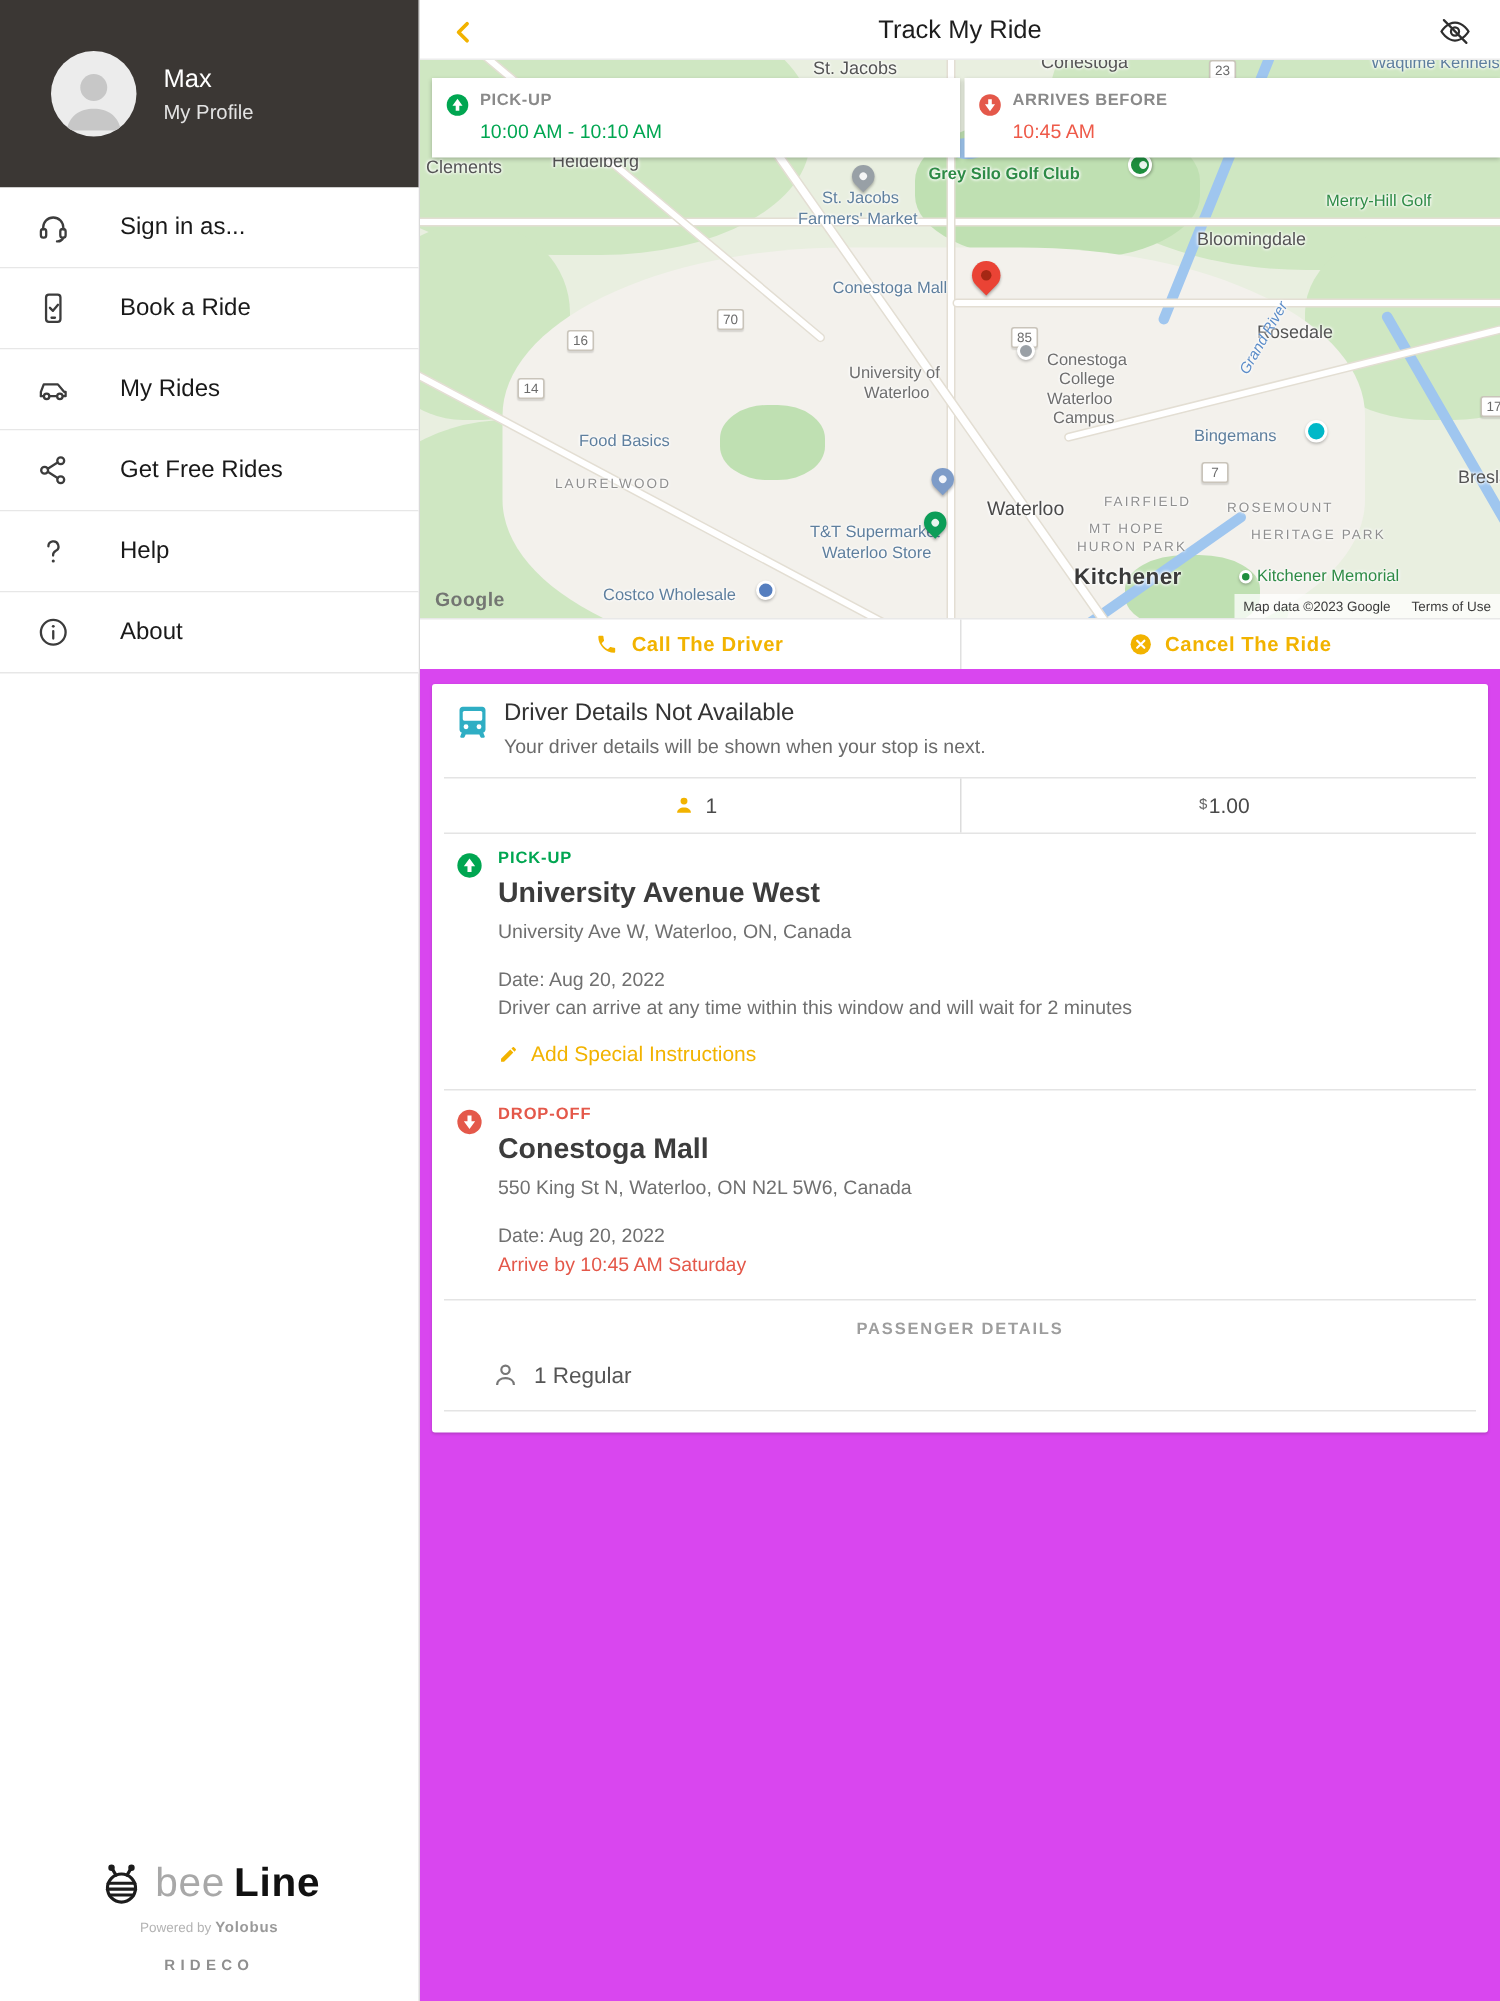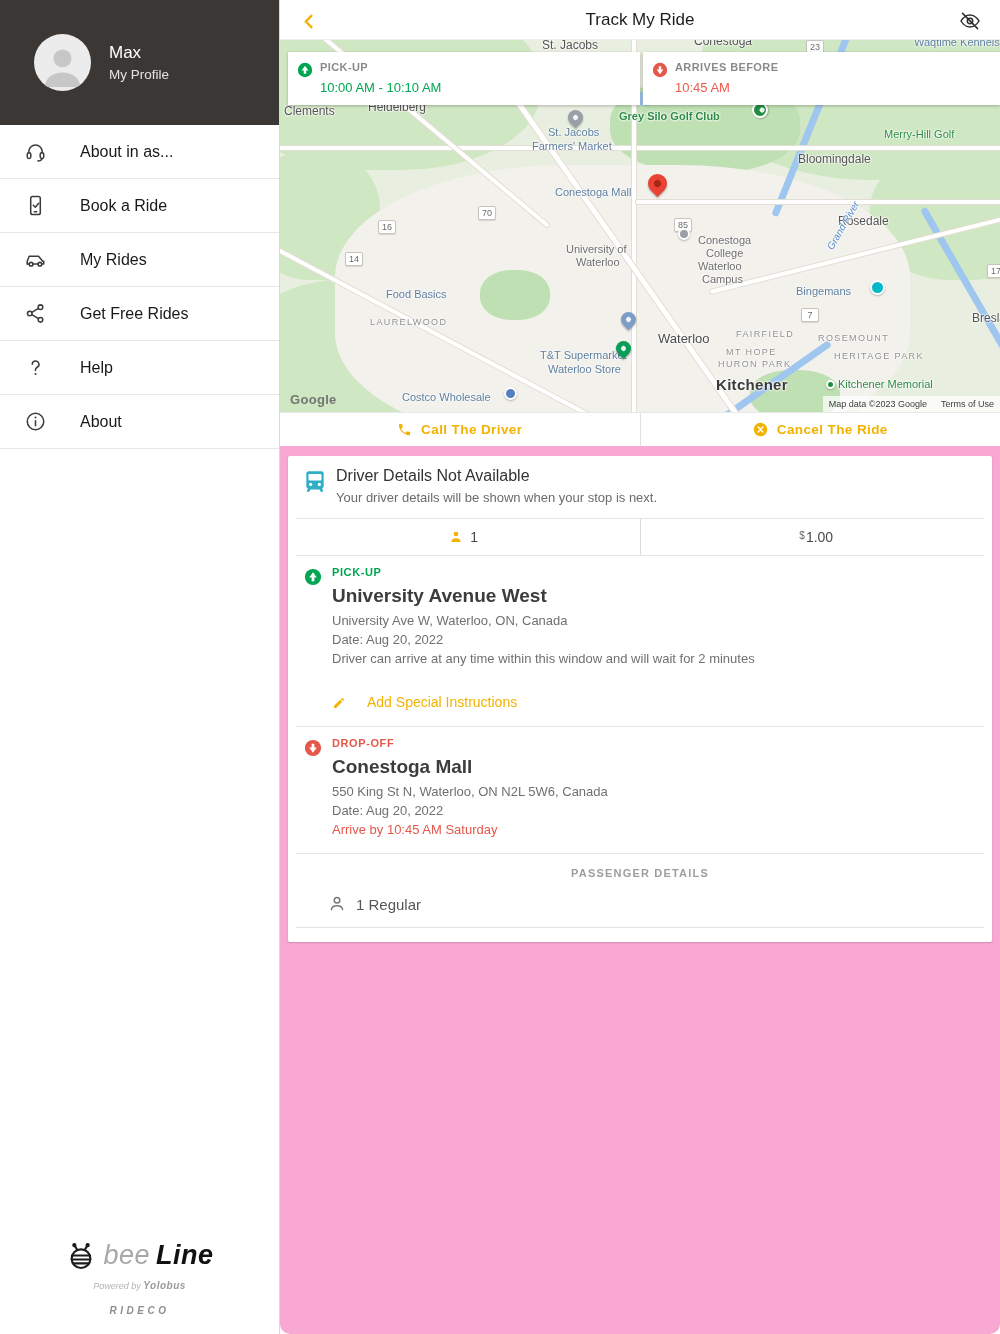--- a/index.html
+++ b/index.html
@@ -15,31 +15,31 @@
   .profile-text { margin-left:18px; }
   .profile-name { color:#ffffff; font-size:17px; margin-bottom:4px; }
   .profile-sub { color:#e3e3e3; font-size:13.5px; }
 
   .menu { }
   .menu-item { height:54px; display:flex; align-items:center; padding-left:22px; border-bottom:1px solid #e7e7e7; cursor:pointer; background:#fff; }
   .menu-item .mi-icon { width:26px; height:26px; display:flex; align-items:center; justify-content:center; }
   .menu-item .mi-label { margin-left:32px; font-size:16px; color:#191919; }
   .mi-icon svg { width:23px; height:23px; stroke:#3c3c3c; fill:none; stroke-width:1.6; stroke-linecap:round; stroke-linejoin:round; }
 
-  .branding { position:absolute; left:0; right:0; bottom:18px; text-align:center;font-style:italic; }
+  .branding { position:absolute; left:0; right:0; bottom:18px; text-align:center; }
   .brand-row { display:flex; align-items:center; justify-content:center; gap:6px; }
   .brand-row svg { width:32px; height:32px; stroke:#1c1c1c; fill:none; stroke-width:1.7; stroke-linecap:round; }
   .brand-bee { font-size:27px; color:#a8a8a8; font-weight:400; letter-spacing:.5px; }
   .brand-line { font-size:27px; color:#111111; font-weight:800; letter-spacing:.5px; }
   .powered { margin-top:9px; font-size:9px; color:#b3b3b3; }
   .powered b { color:#9a9a9a; font-size:10px; letter-spacing:.5px; }
   .platform { margin-top:14px; font-size:10px; color:#8f8f8f; letter-spacing:3.5px; font-weight:600; }
 
   
-  .main { flex:1; background:#f9a8d4; display:flex; flex-direction:column; position:relative;border-radius:10px; }
+  .main { flex:1; background:#d946ef; display:flex; flex-direction:column; position:relative; }
   .topbar { height:40px; background:#ffffff; display:flex; align-items:center; position:relative; border-bottom:1px solid #ececec; flex:0 0 40px; }
   .back-btn { position:absolute; left:16px; top:8px; width:26px; height:26px; display:flex; align-items:center; justify-content:center; cursor:pointer; }
   .back-btn svg { width:17px; height:17px; fill:none; stroke:#f2b300; stroke-width:2.6; stroke-linecap:round; stroke-linejoin:round; }
   .topbar-title { width:100%; text-align:center; font-size:17px; color:#1d1d1d; }
   .hide-btn { position:absolute; right:18px; top:9px; width:24px; height:24px; cursor:pointer; }
   .hide-btn svg { width:24px; height:24px; fill:none; stroke:#2e2e2e; stroke-width:1.5; stroke-linecap:round; }
 
   
   .map { height:372px; flex:0 0 372px; position:relative; overflow:hidden; background:#e9efe0; }
   .map * { pointer-events:none; }
@@ -107,25 +107,25 @@
   .cur { font-size:10px; color:#666; position:relative; top:-3px; margin-right:1px; }
 
   .stop-block { display:flex; padding:10px 20px 16px 16px; }
   .stop-icon { width:18px; height:18px; margin-top:2px; flex:0 0 18px; }
   .stop-icon svg { width:18px; height:18px; }
   .stop-body { margin-left:10px; }
   .stop-label { font-size:11px; font-weight:700; letter-spacing:.6px; margin-bottom:7px; }
   .stop-label.green { color:#00a651; } .stop-label.red { color:#e4584a; }
   .stop-title { font-size:19px; font-weight:700; color:#3c3c3c; margin-bottom:6px; }
   .stop-addr { font-size:13px; color:#707070; }
-  .stop-date { font-size:13px; color:#707070; margin-top:4px; }
+  .stop-date { font-size:13px; color:#707070; margin-top:17px; }
   .stop-window { font-size:13px; margin-top:4px; }
   .stop-window.green { color:#00a651; } .stop-window.red { color:#e4584a; }
   .stop-note { font-size:13px; color:#707070; margin-top:4px; }
-  .add-instructions { display:flex; align-items:flex-end; gap:21px; margin-top:28px; cursor:pointer; color:#f2b300; font-size:14px; }
+  .add-instructions { display:flex; align-items:flex-end; gap:8px; margin-top:15px; cursor:pointer; color:#f2b300; font-size:14px; }
   .add-instructions svg { width:14px; height:14px; }
 
   .passenger-header { text-align:center; font-size:11px; color:#9e9e9e; letter-spacing:1.2px; font-weight:600; padding:13px 0 4px 0; }
   .passenger-row { display:flex; align-items:center; gap:10px; padding:12px 0 14px 40px; font-size:15px; color:#555555; }
   .passenger-row svg { width:18px; height:18px; fill:none; stroke:#777; stroke-width:1.6; }
   .card-bottom-pad { height:14px; }
 
   
   .contact-card { margin-top:16px; height:36px; display:flex; align-items:center; justify-content:center; gap:11px; cursor:pointer; }
   .contact-card svg { width:19px; height:15px; fill:none; stroke:#f2b300; stroke-width:1.7; }
@@ -153,21 +153,21 @@
     <nav class="menu">
       <div class="menu-item">
         <span class="mi-icon">
           <svg viewBox="0 0 24 24">
               <path d="M5 13.5v-1.3a7 7 0 0 1 14 0v1.3"></path>
               <rect x="3.4" y="13.2" width="3.7" height="6" rx="1.7"></rect>
               <rect x="16.9" y="13.2" width="3.7" height="6" rx="1.7"></rect>
               <path d="M19 19.4a4.4 4.4 0 0 1-4.4 2.4"></path>
             </svg>
         </span>
-        <span class="mi-label">About in as...</span>
+        <span class="mi-label">Sign in as...</span>
       </div>
       <div class="menu-item">
         <span class="mi-icon">
           <svg viewBox="0 0 24 24">
               <rect x="7" y="2.5" width="10" height="19" rx="2"></rect>
               <path d="M9.7 11.7l2.1 2.1 3.5-4.2"></path>
               <line x1="10.8" y1="18.6" x2="13.2" y2="18.6"></line>
             </svg>
         </span>
         <span class="mi-label">Book a Ride</span>

